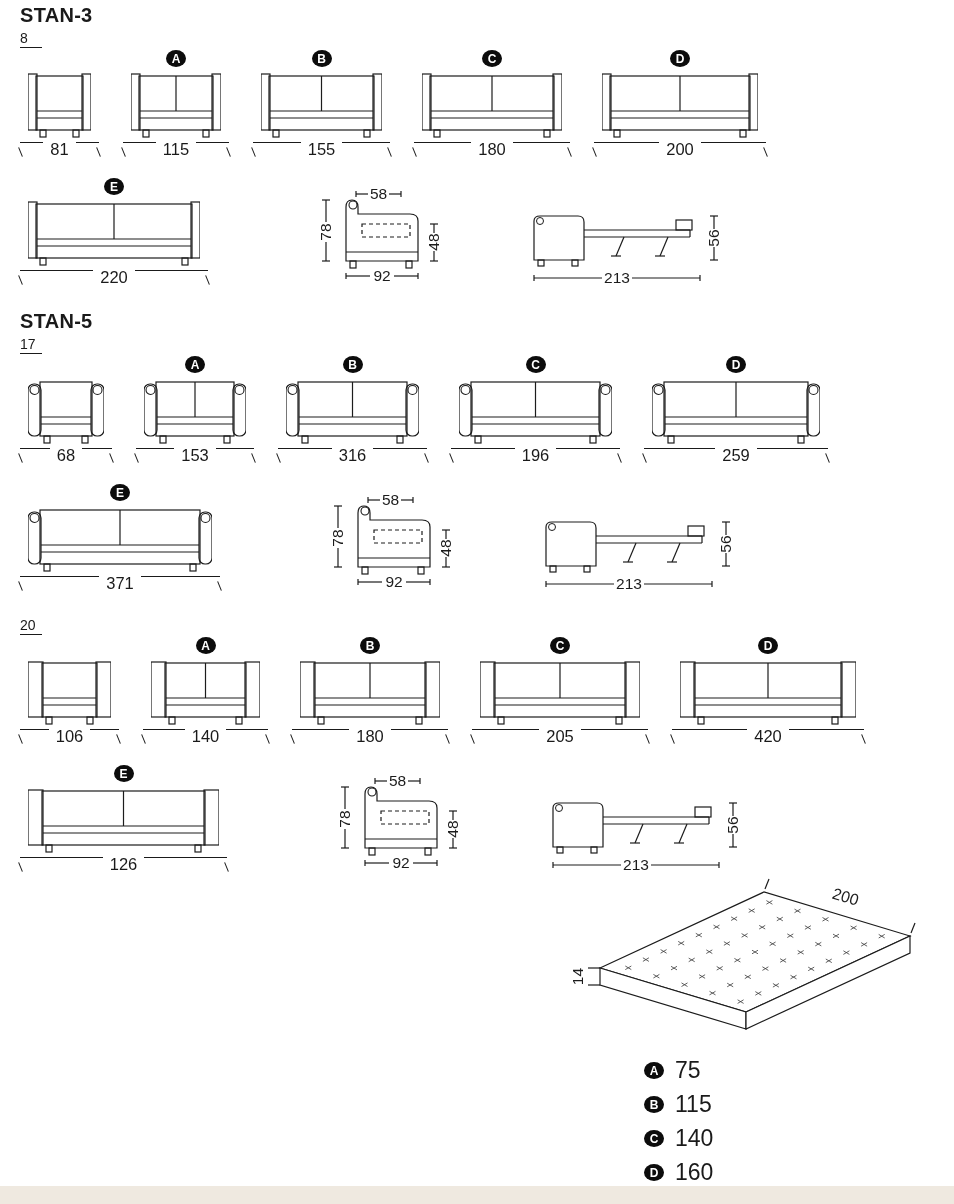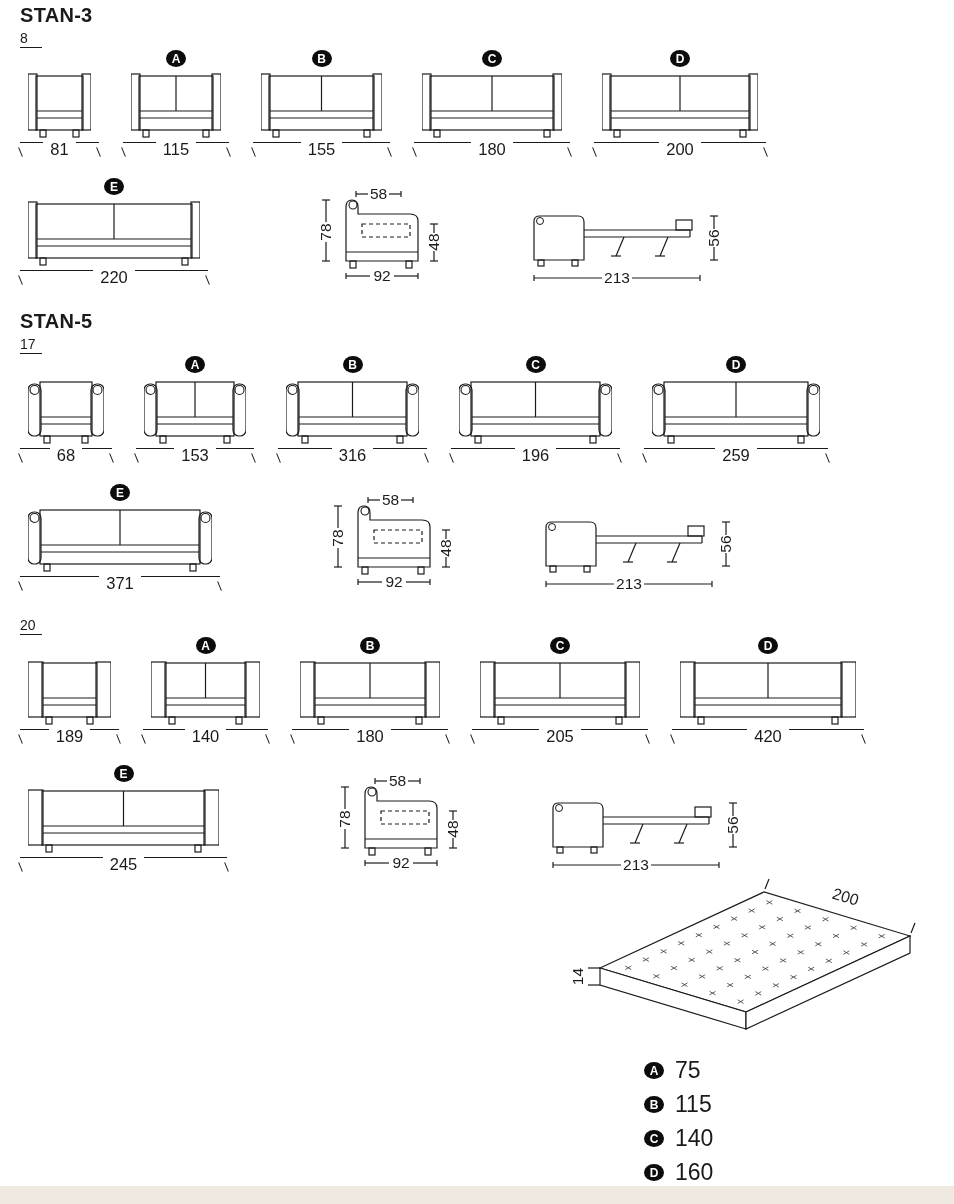--- a/index.html
+++ b/index.html
@@ -399,21 +399,21 @@
             <rect x="14" y="4" width="55" height="54" fill="none" stroke="#1c1c1c" stroke-width="1.2"></rect>
             <line x1="15" y1="39" x2="68" y2="39" stroke="#1c1c1c" stroke-width="1.2"></line>
             <line x1="15" y1="46" x2="68" y2="46" stroke="#1c1c1c" stroke-width="1.2"></line>
             <rect x="0" y="3" width="15" height="55" fill="none" stroke="#1c1c1c" stroke-width="1.2"></rect>
             <rect x="68" y="3" width="15" height="55" fill="none" stroke="#1c1c1c" stroke-width="1.2"></rect>
             <rect x="18" y="58" width="6" height="7" fill="none" stroke="#1c1c1c" stroke-width="1.2"></rect>
             <rect x="59" y="58" width="6" height="7" fill="none" stroke="#1c1c1c" stroke-width="1.2"></rect>
           </svg>
           <div class="dim" style="width:99px">
             <span class="dl"></span>
-            <span class="dn">189</span>
+            <span class="dn">106</span>
             <span class="dl"></span>
           </div>
         </figure>
       <figure class="fig">
           <div class="badge">A</div>
           <svg width="109" height="66" viewBox="0 0 109 66" xmlns="http://www.w3.org/2000/svg">
             <rect x="14" y="4" width="81" height="54" fill="none" stroke="#1c1c1c" stroke-width="1.2"></rect>
             <line x1="15" y1="39" x2="94" y2="39" stroke="#1c1c1c" stroke-width="1.2"></line>
             <line x1="15" y1="46" x2="94" y2="46" stroke="#1c1c1c" stroke-width="1.2"></line>
             <line x1="54.5" y1="4" x2="54.5" y2="39" stroke="#1c1c1c" stroke-width="1.2"></line>
@@ -491,21 +491,21 @@
             <line x1="15" y1="39" x2="176" y2="39" stroke="#1c1c1c" stroke-width="1.2"></line>
             <line x1="15" y1="46" x2="176" y2="46" stroke="#1c1c1c" stroke-width="1.2"></line>
             <line x1="95.5" y1="4" x2="95.5" y2="39" stroke="#1c1c1c" stroke-width="1.2"></line>
             <rect x="0" y="3" width="15" height="55" fill="none" stroke="#1c1c1c" stroke-width="1.2"></rect>
             <rect x="176" y="3" width="15" height="55" fill="none" stroke="#1c1c1c" stroke-width="1.2"></rect>
             <rect x="18" y="58" width="6" height="7" fill="none" stroke="#1c1c1c" stroke-width="1.2"></rect>
             <rect x="167" y="58" width="6" height="7" fill="none" stroke="#1c1c1c" stroke-width="1.2"></rect>
           </svg>
           <div class="dim" style="width:207px">
             <span class="dl"></span>
-            <span class="dn">245</span>
+            <span class="dn">126</span>
             <span class="dl"></span>
           </div>
         </figure>
       <figure class="fig g1">
           <svg width="150" height="102" viewBox="0 0 150 102" xmlns="http://www.w3.org/2000/svg">
             <path d="M34,73 L34,19 Q34,12 40,12 Q46,12 46,19 L46,26 L98,26 Q106,26 106,33 L106,73 Z" fill="none" stroke="#1c1c1c" stroke-width="1.2"></path>
             <circle cx="41" cy="17" r="4" fill="none" stroke="#1c1c1c" stroke-width="1.1"></circle>
             <rect x="50" y="36" width="48" height="13" fill="none" stroke="#1c1c1c" stroke-width="1.2" stroke-dasharray="4 3"></rect>
             <line x1="34" y1="64" x2="106" y2="64" stroke="#1c1c1c" stroke-width="1.2"></line>
             <rect x="38" y="73" width="6" height="7" fill="none" stroke="#1c1c1c" stroke-width="1.2"></rect>

